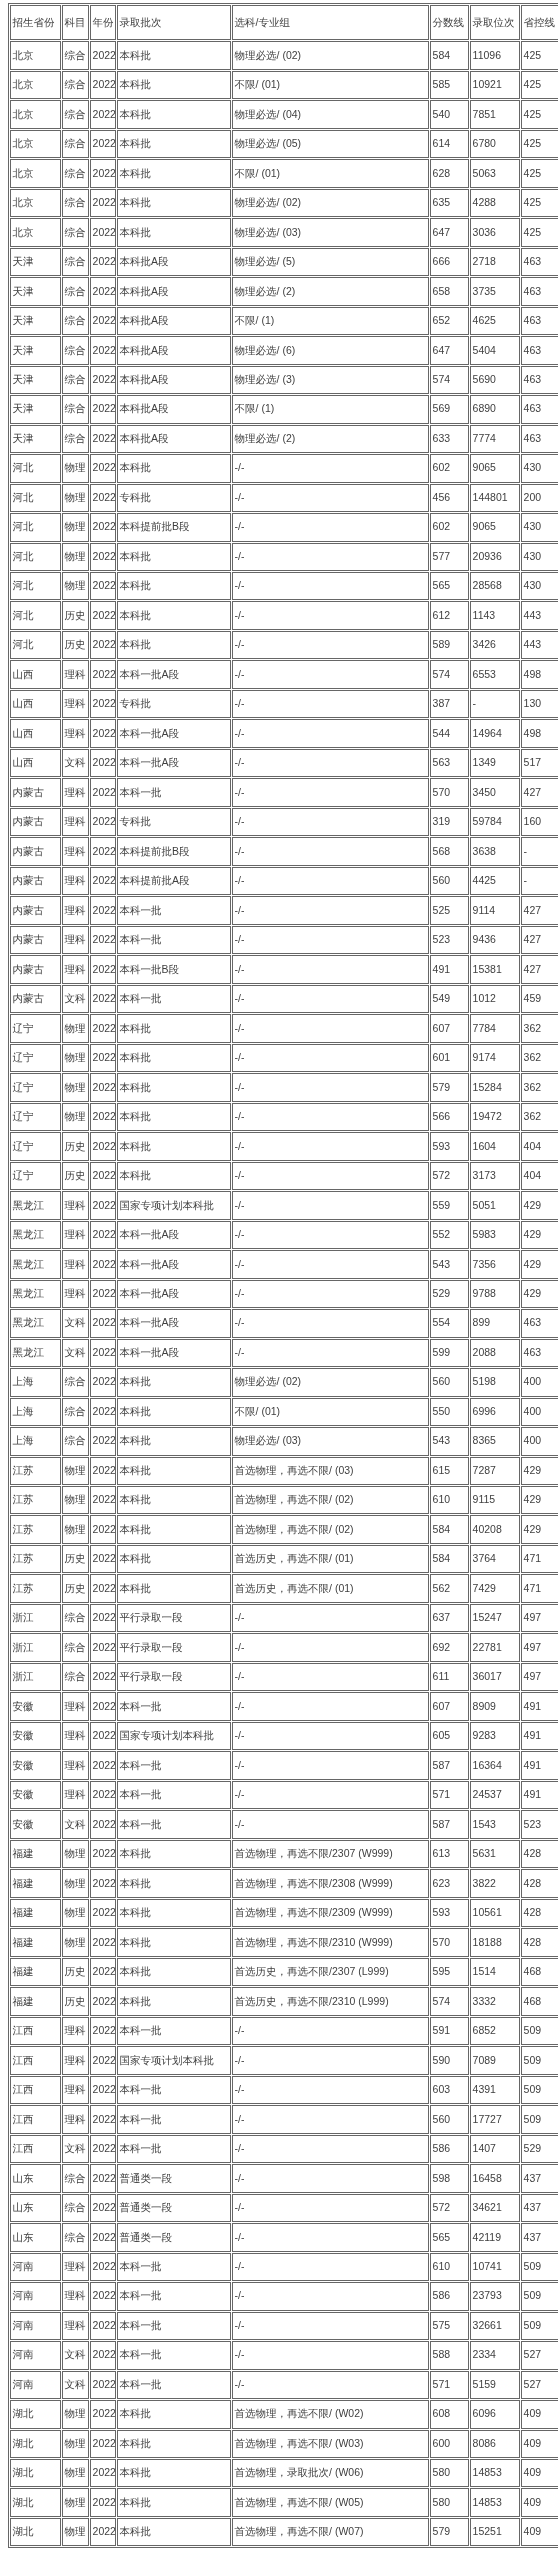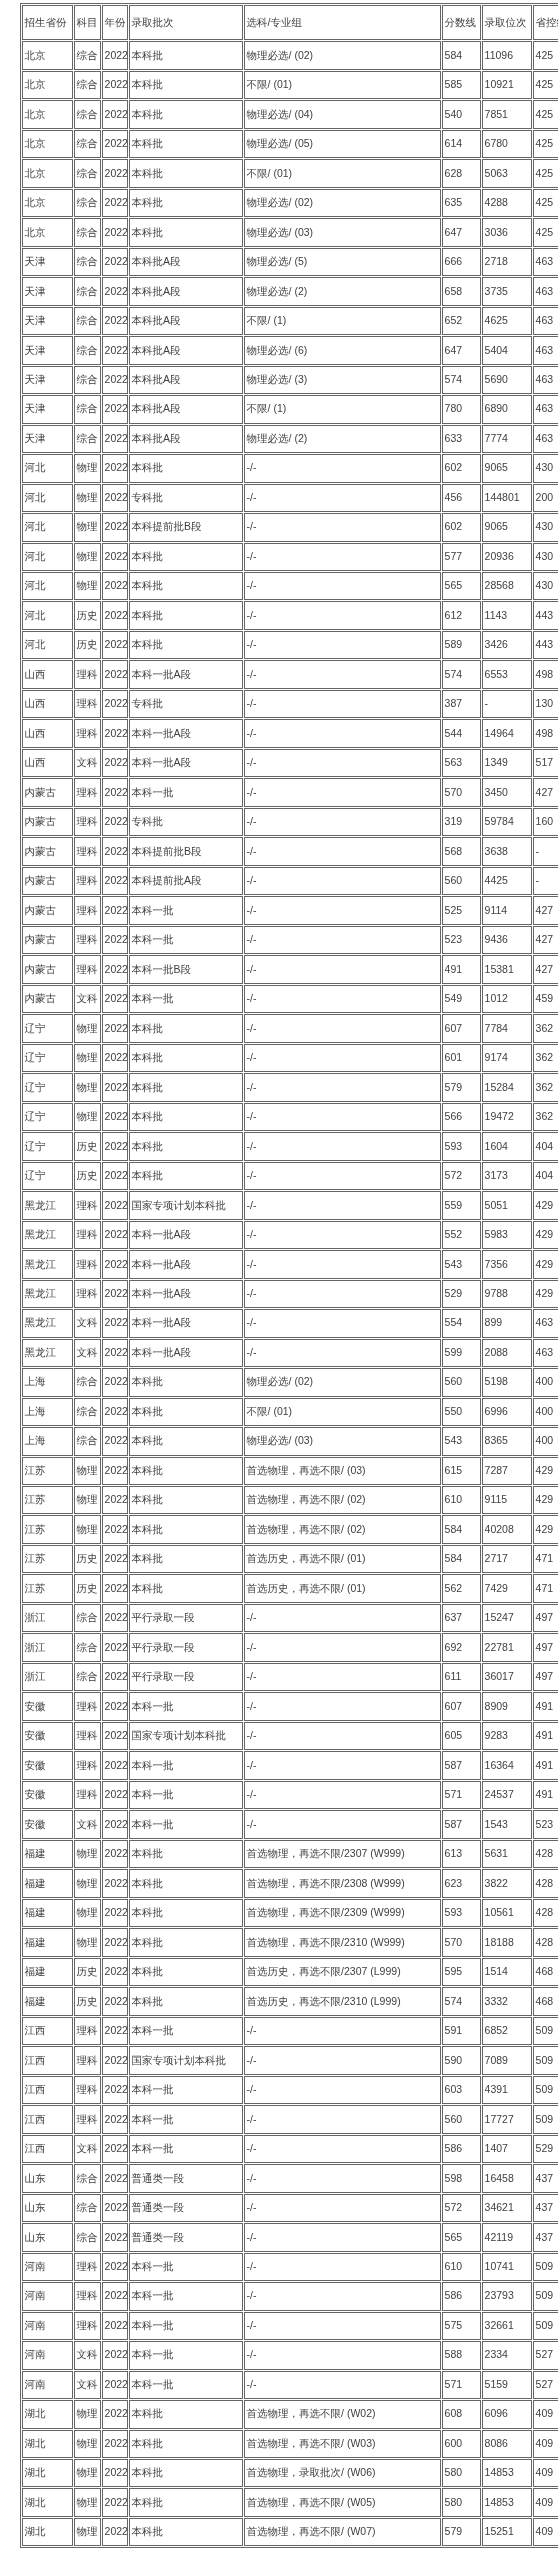--- a/index.html
+++ b/index.html
@@ -3,21 +3,20 @@
 <meta charset="utf-8">
 <style>
   html, body {
     margin: 0;
     padding: 0;
     background: #ffffff;
     font-family: "Liberation Sans", "DejaVu Sans", sans-serif;
   }
   .page {
     width: 535px;
-    margin-left: 12px;
   }
   table.scores {
     border-collapse: separate;
     border-spacing: 1.6px;
     border: 0.8px solid #666666;
     margin: 3.2px 0 0 8px;
     table-layout: fixed;
     width: 543px;
     background: #ffffff;
   }
@@ -194,21 +193,21 @@
           <td>574</td>
           <td>5690</td>
           <td>463</td>
         </tr>
         <tr>
           <td>天津</td>
           <td>综合</td>
           <td>2022</td>
           <td>本科批A段</td>
           <td>不限/ (1)</td>
-          <td>780</td>
+          <td>569</td>
           <td>6890</td>
           <td>463</td>
         </tr>
         <tr>
           <td>天津</td>
           <td>综合</td>
           <td>2022</td>
           <td>本科批A段</td>
           <td>物理必选/ (2)</td>
           <td>633</td>
@@ -585,21 +584,21 @@
           <td>40208</td>
           <td>429</td>
         </tr>
         <tr>
           <td>江苏</td>
           <td>历史</td>
           <td>2022</td>
           <td>本科批</td>
           <td>首选历史，再选不限/ (01)</td>
           <td>584</td>
-          <td>2717</td>
+          <td>3764</td>
           <td>471</td>
         </tr>
         <tr>
           <td>江苏</td>
           <td>历史</td>
           <td>2022</td>
           <td>本科批</td>
           <td>首选历史，再选不限/ (01)</td>
           <td>562</td>
           <td>7429</td>

